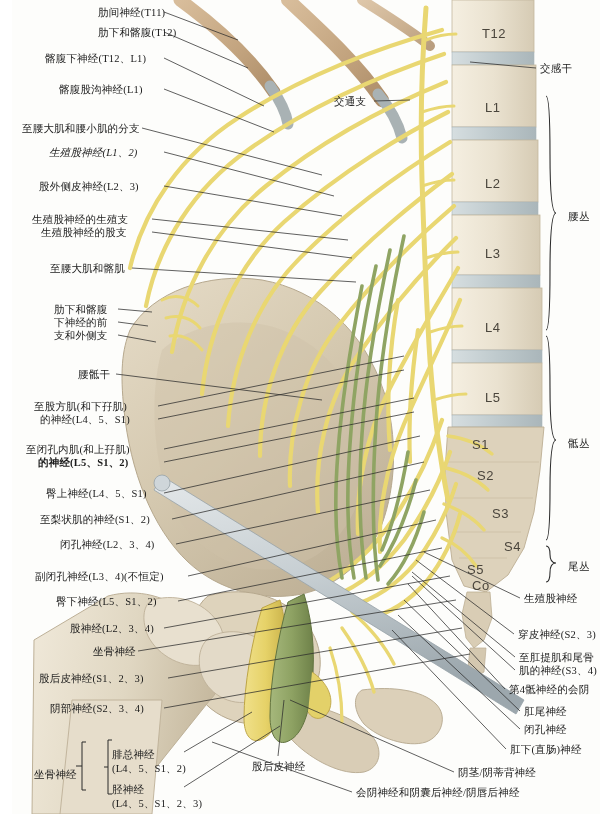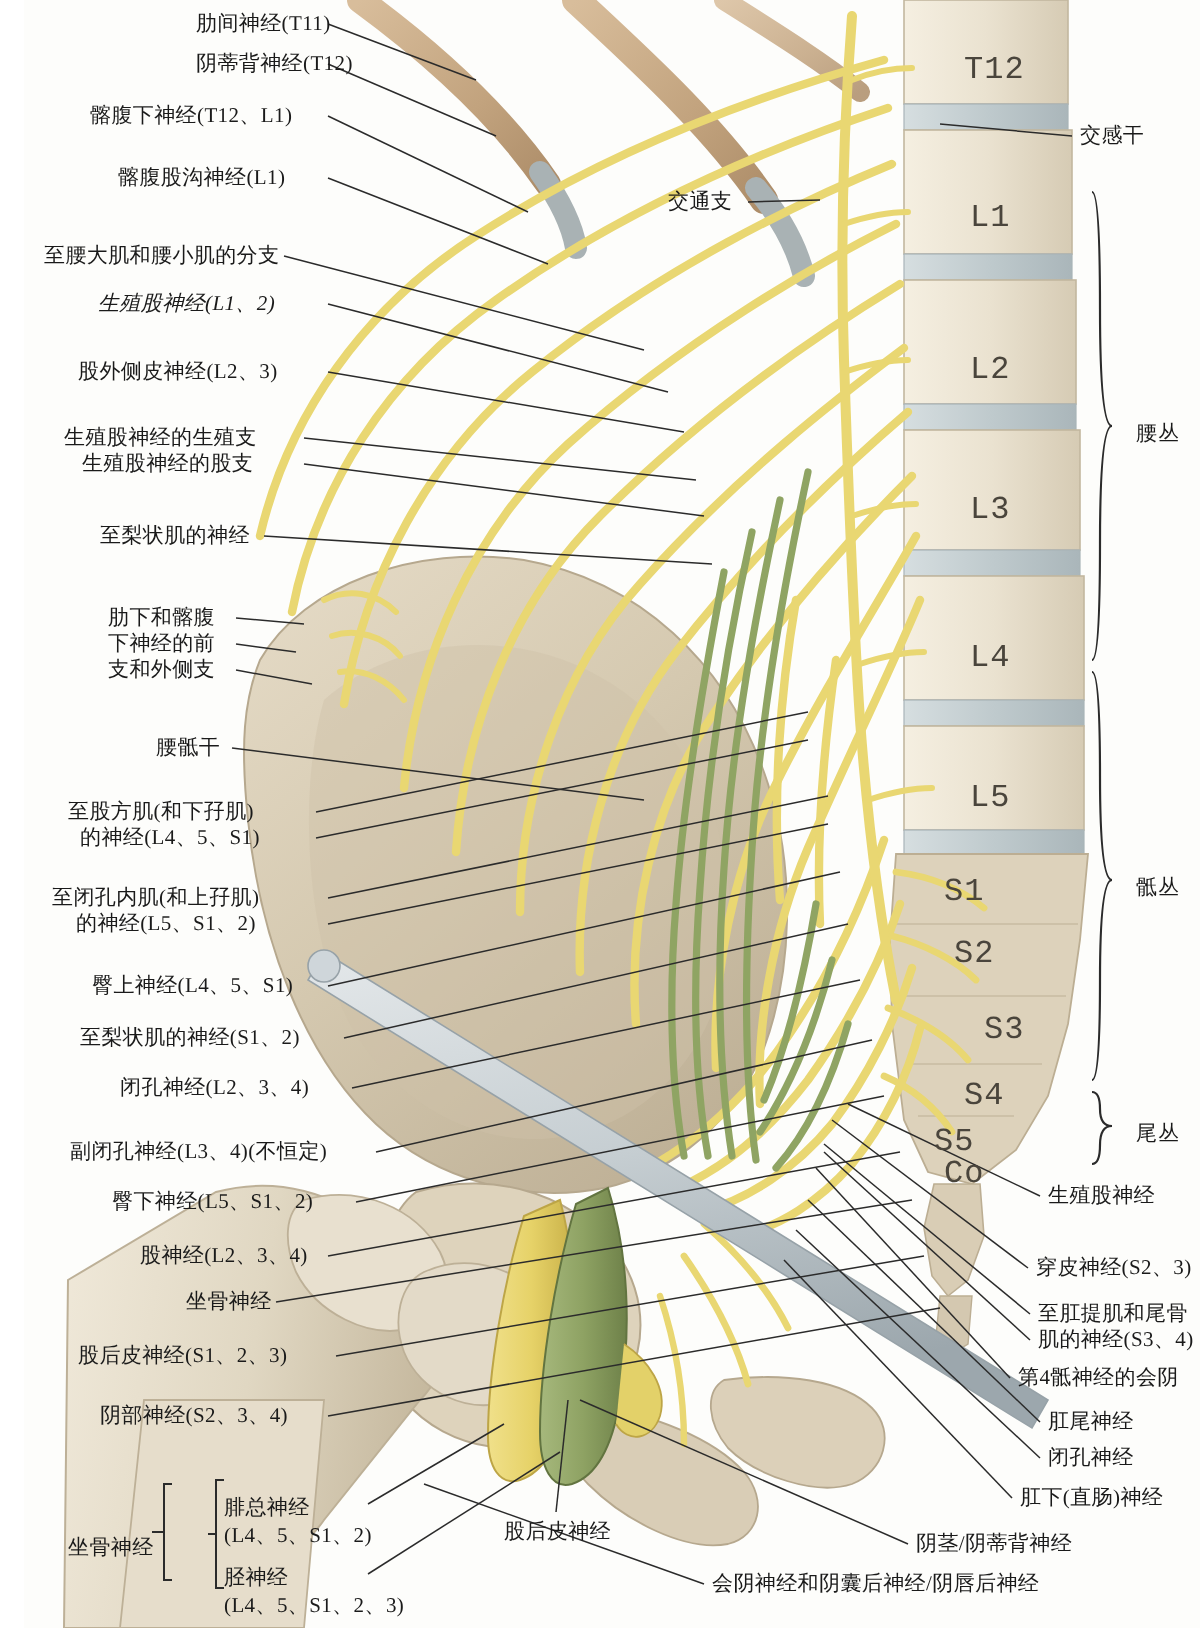--- a/index.html
+++ b/index.html
@@ -4,22 +4,22 @@
 <style>
   html,body{margin:0;padding:0;background:#fff;}
   body{width:600px;height:814px;position:relative;overflow:hidden;
        font-family:"Liberation Serif","DejaVu Serif",serif;}
   #stage{position:absolute;left:0;top:0;width:600px;height:814px;background:#fdfdfb;margin-left:12px;}
   svg#art{position:absolute;left:0;top:0;width:600px;height:814px;}
   .lbl{position:absolute;font-size:10.5px;color:#1a1a1a;line-height:13px;
        white-space:nowrap;letter-spacing:.2px;}
   .lbl.r{text-align:right;}
   .lbl.l{text-align:right;}
-  .vert{position:absolute;font-size:16px;color:#4a453c;letter-spacing:.5px;
-        font-family:Liberation Mono, monospace;}
+  .vert{position:absolute;font-size:13px;color:#4a453c;letter-spacing:.5px;
+        font-family:Liberation Sans, sans-serif;}
   .plex{position:absolute;font-size:10.5px;color:#1a1a1a;letter-spacing:.5px;}
   .multi{line-height:13.5px;}
 </style>
 </head>
 <body>
 
 <div id="stage">
 
   <svg id="art" viewBox="0 0 600 814">
     <defs>
@@ -263,37 +263,37 @@
     <g stroke="#2b2b2b" stroke-width="1" fill="none">
       <path d="M74,742 L70,742 L70,790 L74,790"></path>
       <path d="M70,766 L64,766"></path>
       <path d="M100,740 L96,740 L96,794 L100,794"></path>
       <path d="M96,767 L92,767"></path>
     </g>
   </svg>
 
   <div id="leftLabels">
       <div class="lbl l" style="left: 86px; top: 6px;">肋间神经(T11)</div>
-      <div class="lbl l" style="left: 86px; top: 26px;">阴蒂背神经(T12)</div>
+      <div class="lbl l" style="left: 86px; top: 26px;">肋下和髂腹(T12)</div>
       <div class="lbl l" style="left: 33px; top: 52px;">髂腹下神经(T12、L1)</div>
       <div class="lbl l" style="left: 47px; top: 83px;">髂腹股沟神经(L1)</div>
       <div class="lbl l" style="left: 10px; top: 122px;">至腰大肌和腰小肌的分支</div>
       <div class="lbl l" style="left: 37px; top: 146px; font-style: italic;">生殖股神经(L1、2)</div>
       <div class="lbl l" style="left: 27px; top: 180px;">股外侧皮神经(L2、3)</div>
       <div class="lbl l" style="left: 20px; top: 213px;">生殖股神经的生殖支</div>
       <div class="lbl l" style="left: 29px; top: 226px;">生殖股神经的股支</div>
-      <div class="lbl l" style="left: 38px; top: 262px;">至梨状肌的神经</div>
+      <div class="lbl l" style="left: 38px; top: 262px;">至腰大肌和髂肌</div>
       <div class="lbl l" style="left: 42px; top: 303px;">肋下和髂腹</div>
       <div class="lbl l" style="left: 42px; top: 316px;">下神经的前</div>
       <div class="lbl l" style="left: 42px; top: 329px;">支和外侧支</div>
       <div class="lbl l" style="left: 66px; top: 368px;">腰骶干</div>
       <div class="lbl l" style="left: 22px; top: 400px;">至股方肌(和下孖肌)</div>
       <div class="lbl l" style="left: 28px; top: 413px;">的神经(L4、5、S1)</div>
       <div class="lbl l" style="left: 14px; top: 443px;">至闭孔内肌(和上孖肌)</div>
-      <div class="lbl l" style="left: 26px; top: 456px;">的神经(L5、S1、2)</div>
+      <div class="lbl l" style="left: 26px; top: 456px; font-weight: bold;">的神经(L5、S1、2)</div>
       <div class="lbl l" style="left: 34px; top: 487px;">臀上神经(L4、5、S1)</div>
       <div class="lbl l" style="left: 28px; top: 513px;">至梨状肌的神经(S1、2)</div>
       <div class="lbl l" style="left: 48px; top: 538px;">闭孔神经(L2、3、4)</div>
       <div class="lbl l" style="left: 23px; top: 570px;">副闭孔神经(L3、4)(不恒定)</div>
       <div class="lbl l" style="left: 44px; top: 595px;">臀下神经(L5、S1、2)</div>
       <div class="lbl l" style="left: 58px; top: 622px;">股神经(L2、3、4)</div>
       <div class="lbl l" style="left: 81px; top: 645px;">坐骨神经</div>
       <div class="lbl l" style="left: 27px; top: 672px;">股后皮神经(S1、2、3)</div>
       <div class="lbl l" style="left: 38px; top: 702px;">阴部神经(S2、3、4)</div>
     </div>
@@ -319,21 +319,21 @@
   <div id="vertLabels">
       <div class="vert" style="left: 470px; top: 26px;">T12</div>
       <div class="vert" style="left: 473px; top: 100px;">L1</div>
       <div class="vert" style="left: 473px; top: 176px;">L2</div>
       <div class="vert" style="left: 473px; top: 246px;">L3</div>
       <div class="vert" style="left: 473px; top: 320px;">L4</div>
       <div class="vert" style="left: 473px; top: 390px;">L5</div>
       <div class="vert" style="left: 460px; top: 437px;">S1</div>
       <div class="vert" style="left: 465px; top: 468px;">S2</div>
       <div class="vert" style="left: 480px; top: 506px;">S3</div>
-      <div class="vert" style="left: 470px; top: 539px;">S4</div>
+      <div class="vert" style="left: 492px; top: 539px;">S4</div>
       <div class="vert" style="left: 455px; top: 562px;">S5</div>
       <div class="vert" style="left: 460px; top: 578px;">Co</div>
     </div>
   <div id="plexLabels">
       <div class="plex" style="left: 556px; top: 210px;">腰丛</div>
       <div class="plex" style="left: 556px; top: 437px;">骶丛</div>
       <div class="plex" style="left: 556px; top: 560px;">尾丛</div>
     </div>
   <div id="sciaticGroup">
       <div class="lbl" style="left: 22px; top: 768px;">坐骨神经</div>

